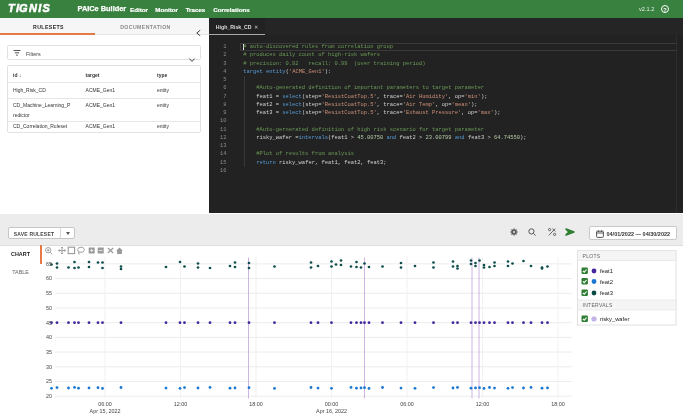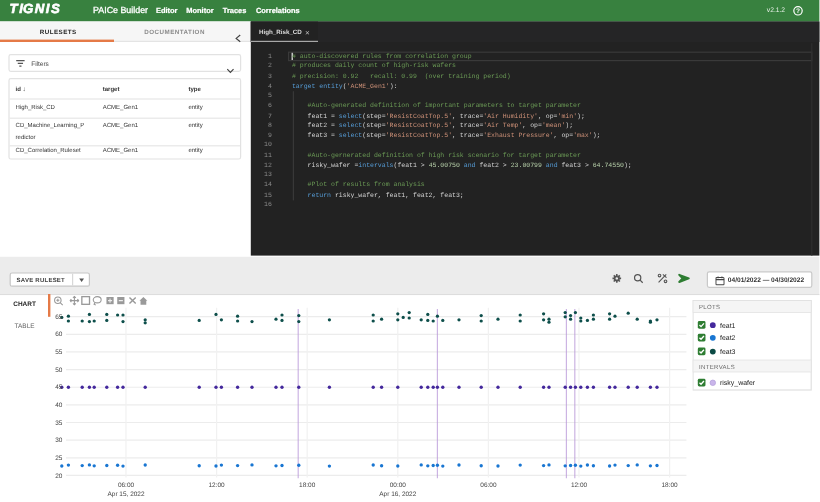--- a/index.html
+++ b/index.html
@@ -1,19 +1,19 @@
 <!DOCTYPE html>
 <html><head><meta charset="utf-8">
 <style>
 * {margin:0;padding:0;box-sizing:border-box;}
 html,body {width:683px;height:418px;font-family:"Liberation Sans",sans-serif;background:#fff;overflow:hidden;position:relative;}
 
 #hdr {position:absolute;left:0;top:0;width:683px;height:18.3px;background:#38813f;}
 #logo {position:absolute;left:8px;top:2.2px;font-style:italic;font-weight:bold;font-size:11px;color:#fff;letter-spacing:1.3px;-webkit-text-stroke:0.55px #fff;}
-#paice {position:absolute;left:77.5px;top:4.4px;font-weight:normal;font-size:7.4px;color:#fff;-webkit-text-stroke:0.25px #fff;}
+#paice {position:absolute;left:77.5px;top:4.4px;font-weight:bold;font-size:7.4px;color:#fff;-webkit-text-stroke:0.25px #fff;}
 .menu {position:absolute;top:5.6px;font-weight:bold;font-size:6.2px;color:#fff;-webkit-text-stroke:0.2px #fff;}
 #ver {position:absolute;left:639px;top:5.8px;font-size:5.6px;color:#eaf3ea;}
 #help {position:absolute;left:661px;top:5px;width:8px;height:8px;border:1px solid #fff;border-radius:50%;color:#fff;font-size:5.5px;font-weight:bold;text-align:center;line-height:8px;}
 
 #lpanel {position:absolute;left:0;top:18.3px;width:209px;height:195.2px;background:#fff;}
 #ltabs {position:absolute;left:0;top:0;width:209px;height:17.2px;background:#f6f6f6;border-bottom:1px solid #e4e4e4;}
 .ltab {position:absolute;top:5.4px;font-size:5.2px;letter-spacing:0.4px;font-weight:bold;}
 #rulesetsTab {left:0;width:97px;text-align:center;color:#262626;}
 #docTab {left:97px;width:97px;text-align:center;color:#8a8a8a;}
 #orange {position:absolute;left:0;top:15.2px;width:95px;height:2px;background:#e57a47;}

